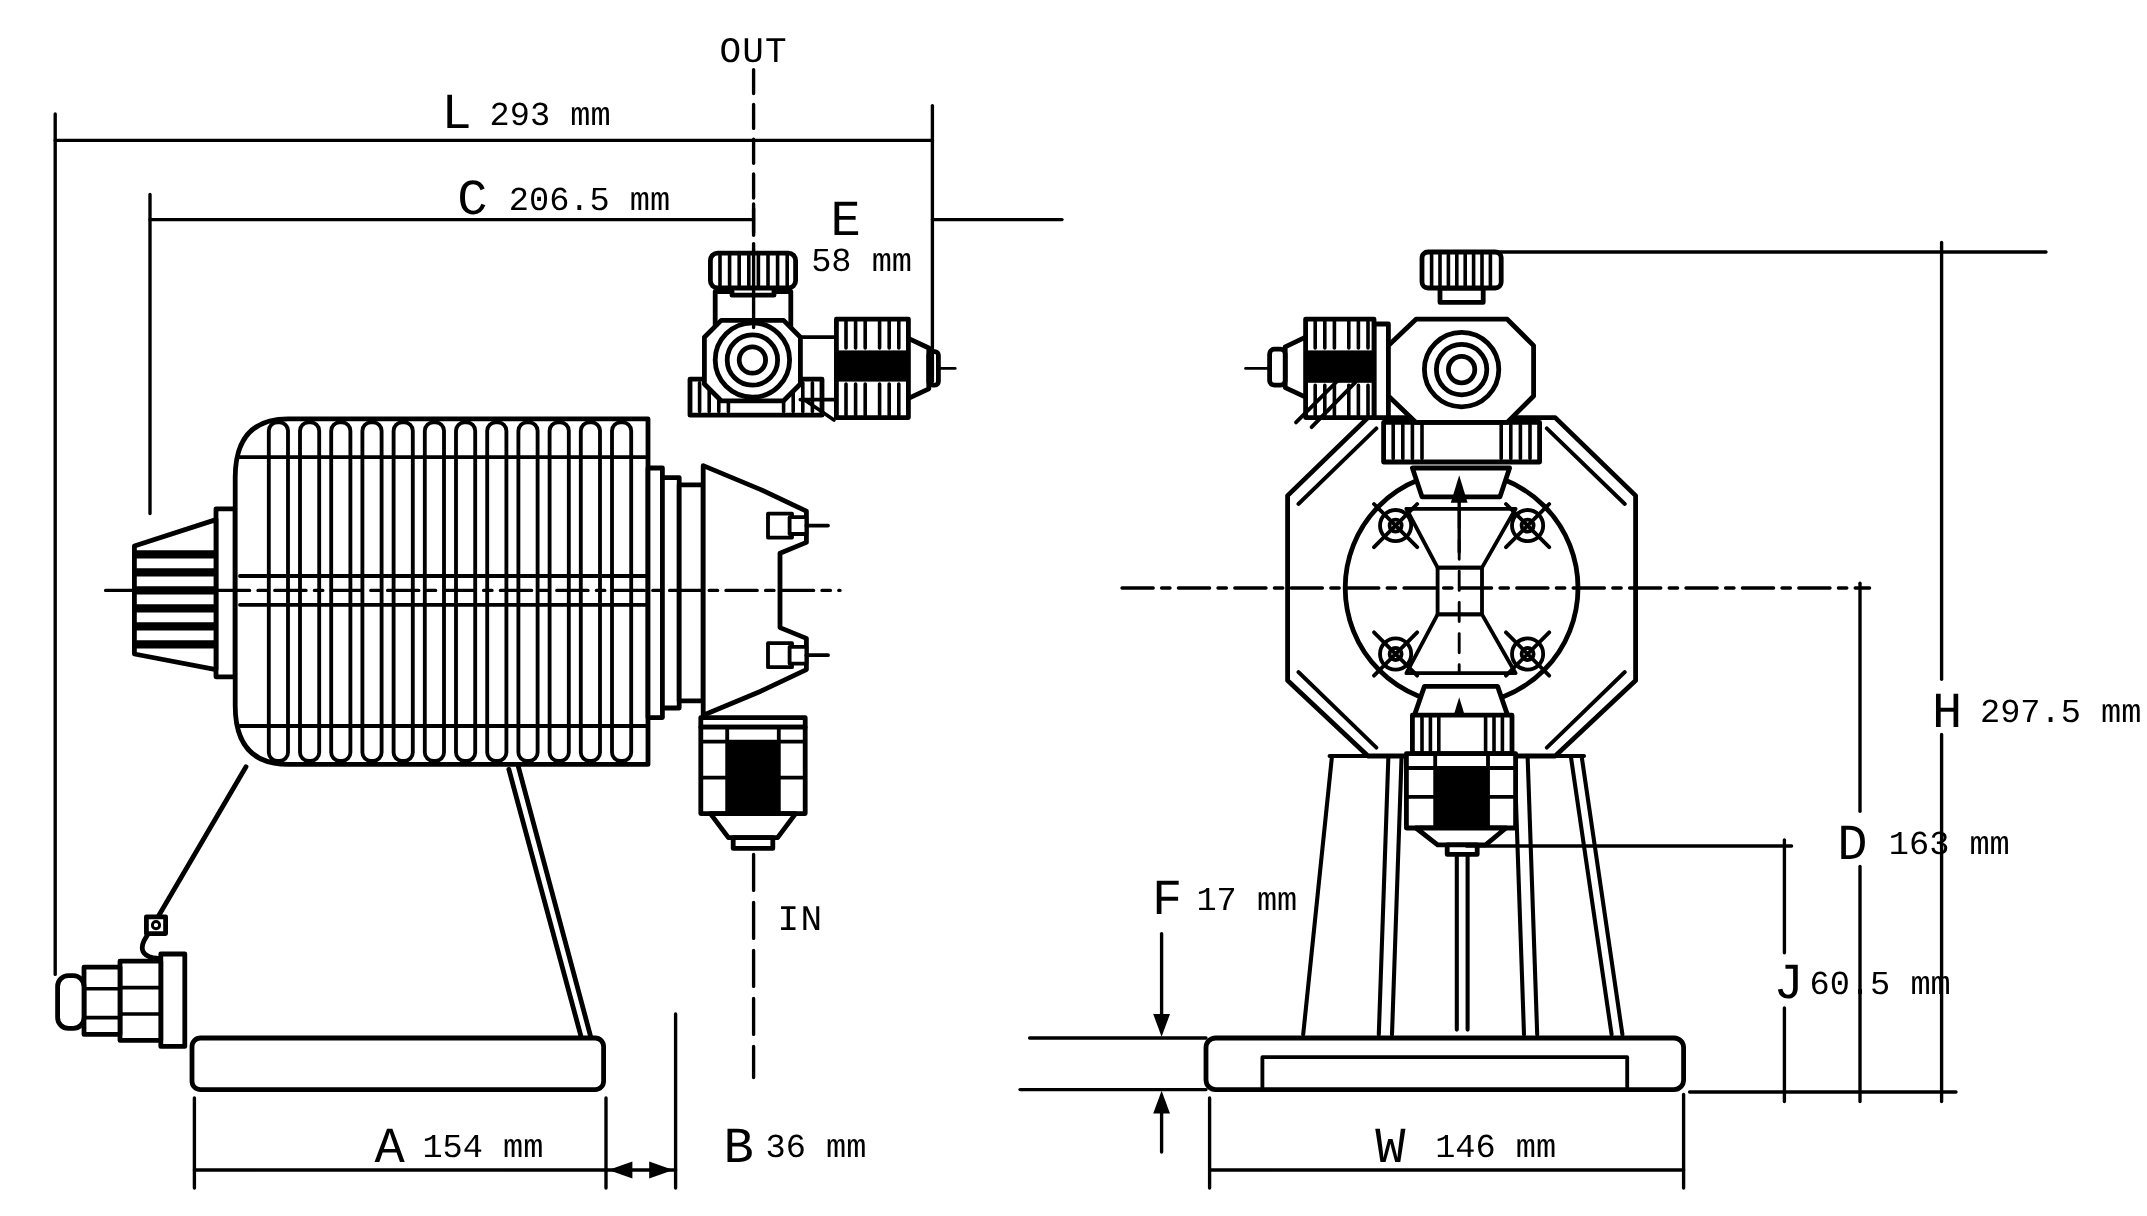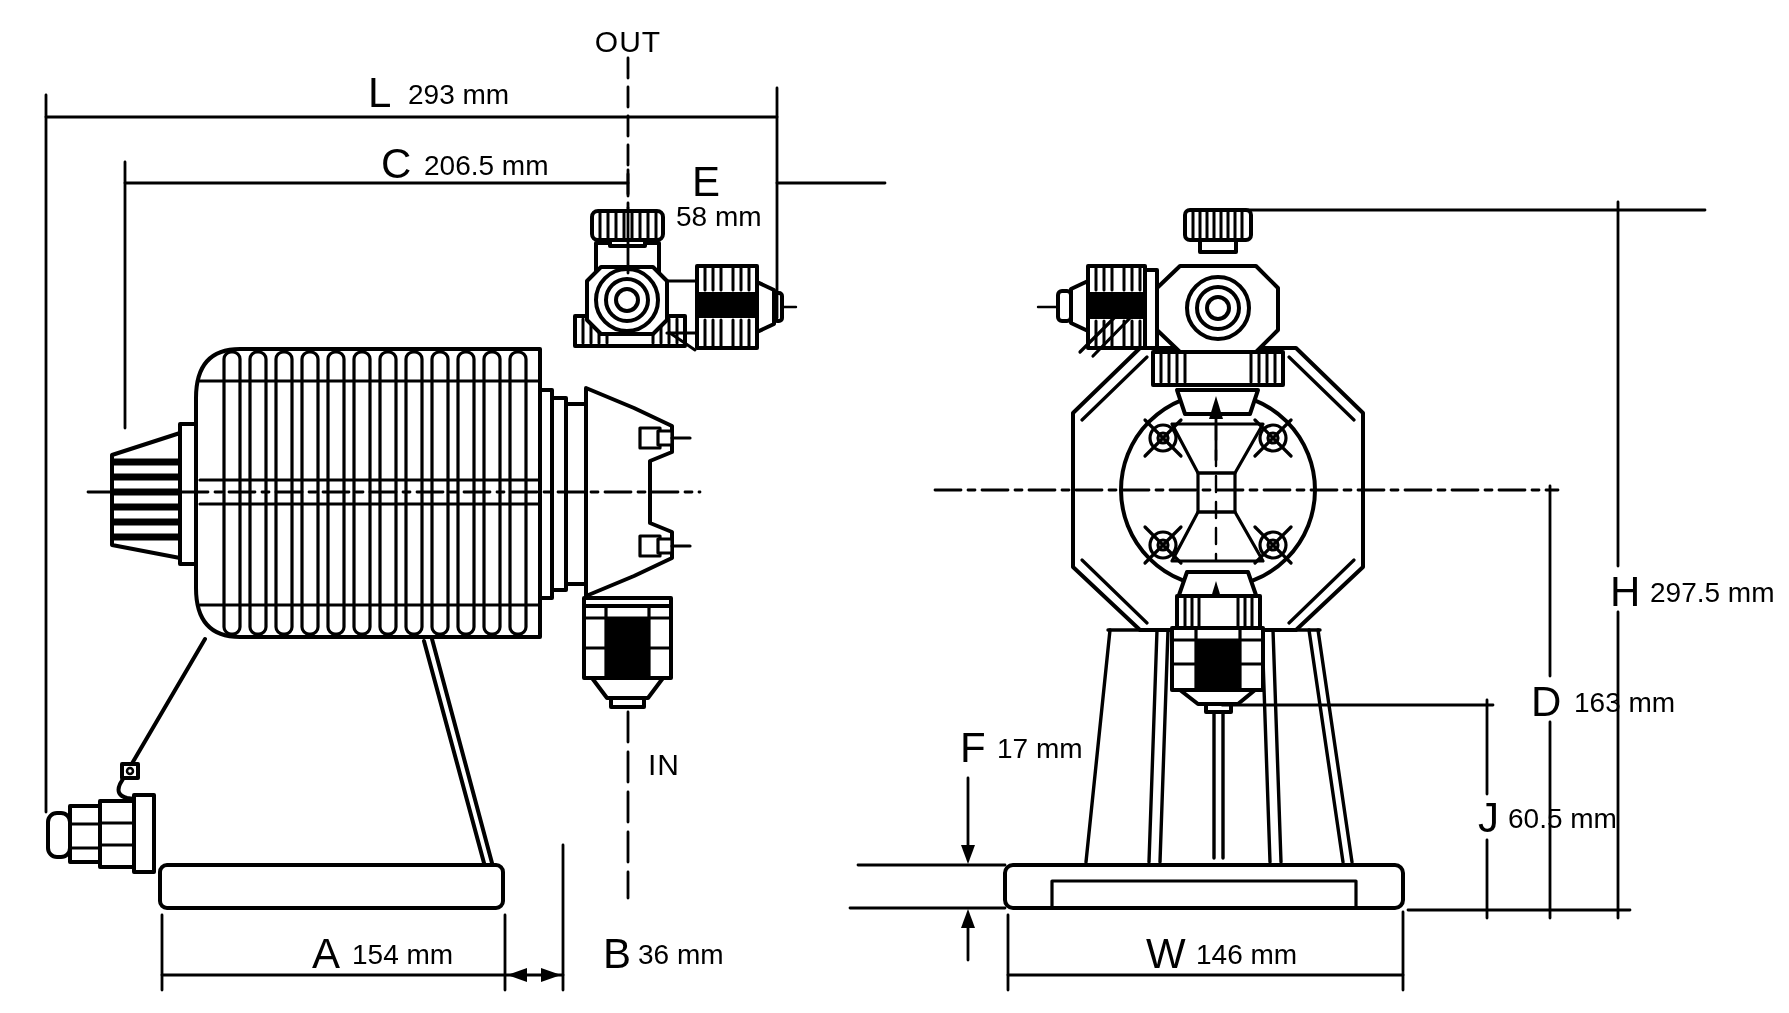--- a/index.html
+++ b/index.html
@@ -1,20 +1,20 @@
 <!DOCTYPE html>
 <html><head>
 <meta charset="utf-8">
 <style>
   html,body{margin:0;padding:0;background:#ffffff;}
   .canvas{
     position:relative;
     width:1789px;height:1013px;
     background:#ffffff;
-    font-family:Liberation Sans, sans-serif;
+    font-family:Liberation Mono, monospace;
     overflow:hidden;
   }
   svg{display:block}
   text{fill:#000;}
   .dim-letter{font-size:42px;}
   .dim-value{font-size:28px;}
   .port-label{font-size:30px;letter-spacing:1px;}
 </style>
 </head>
 <body>

